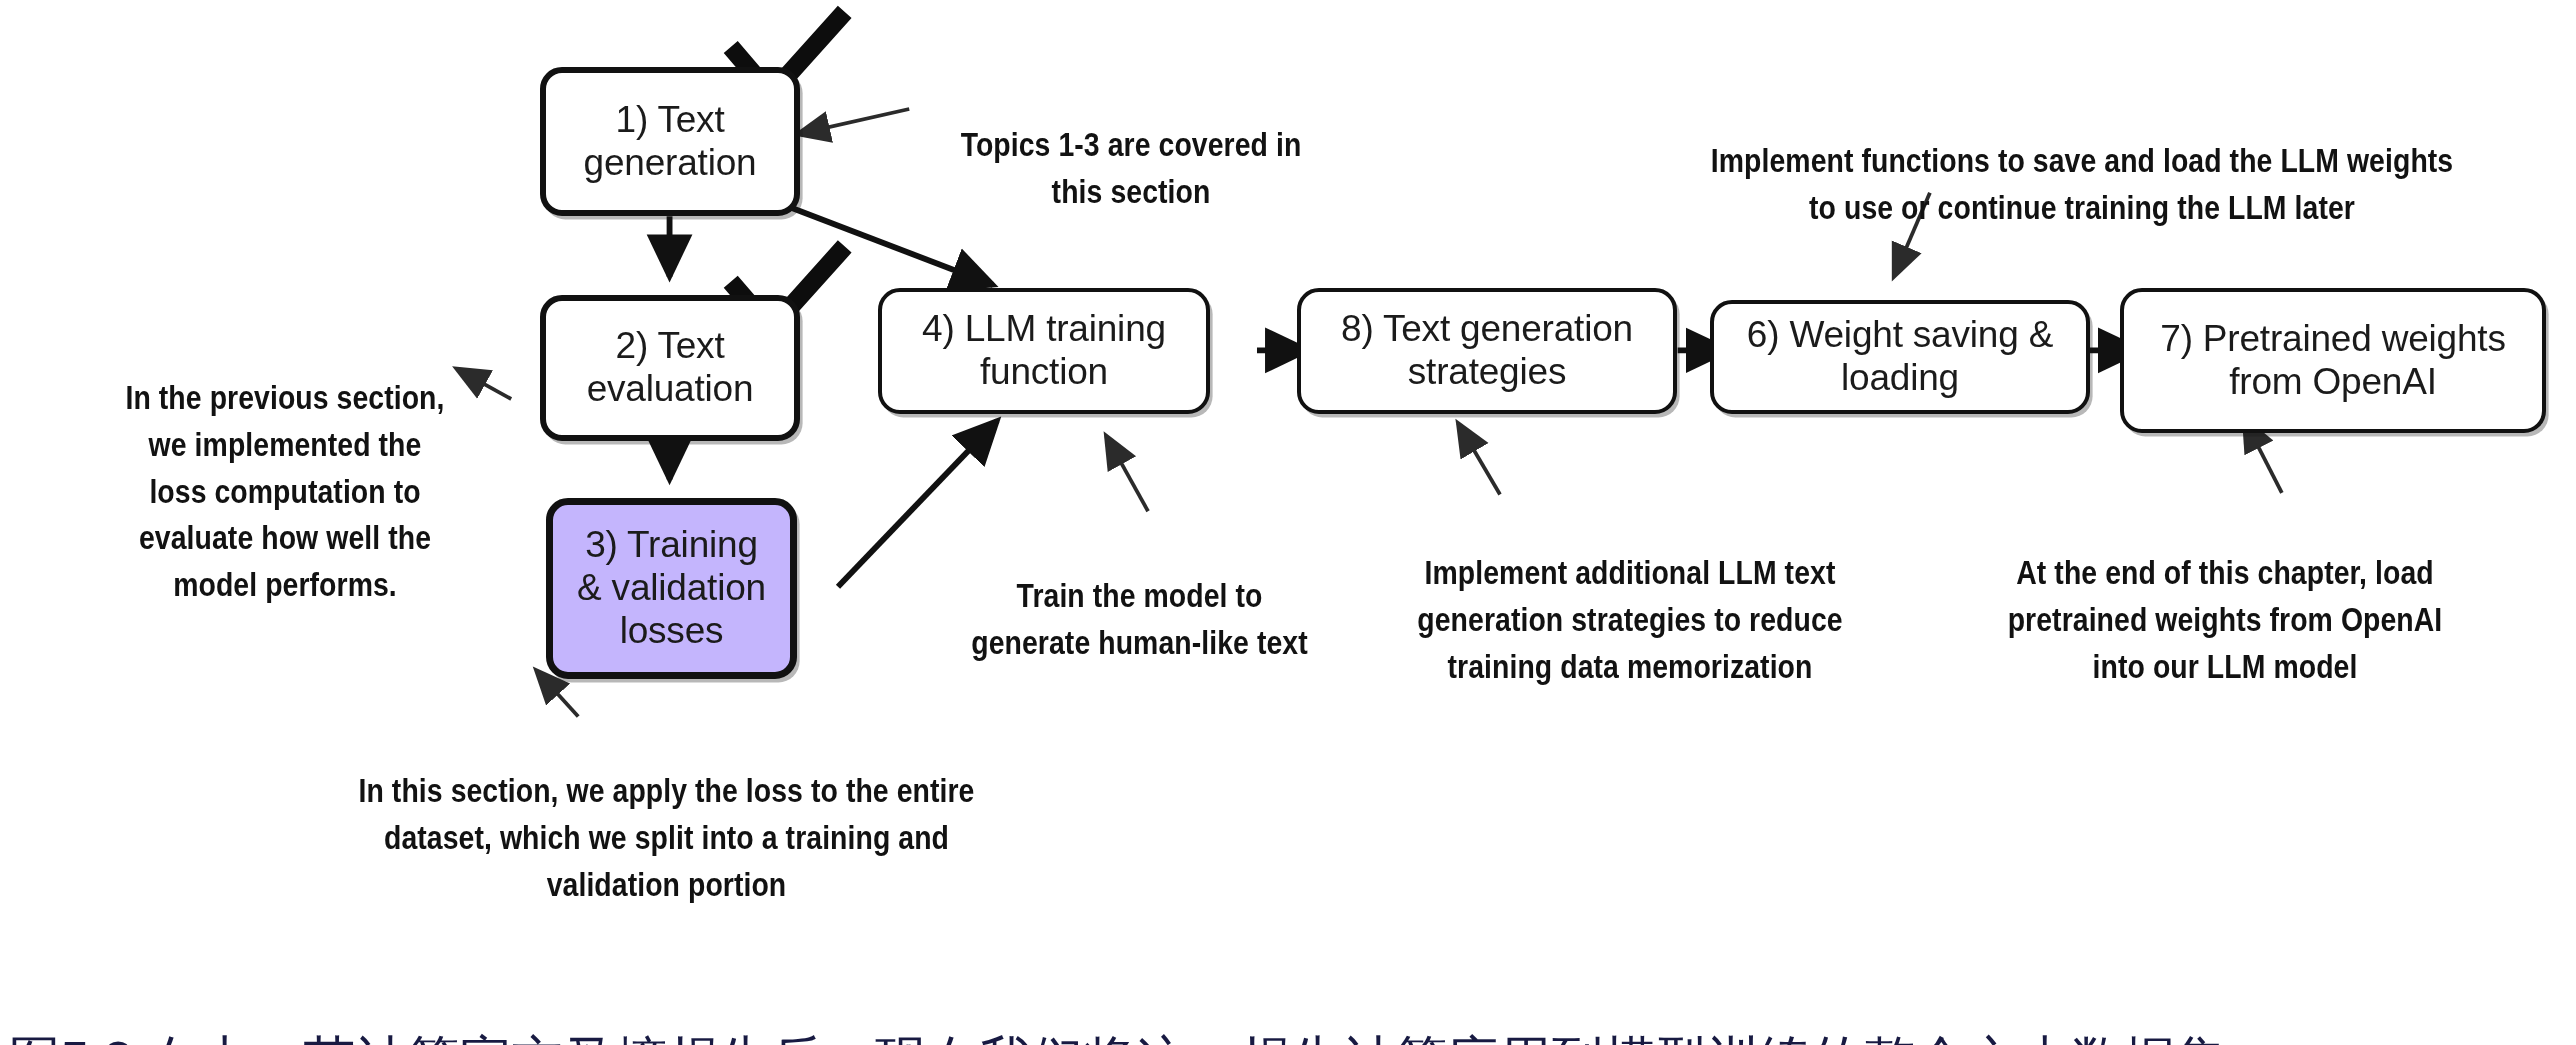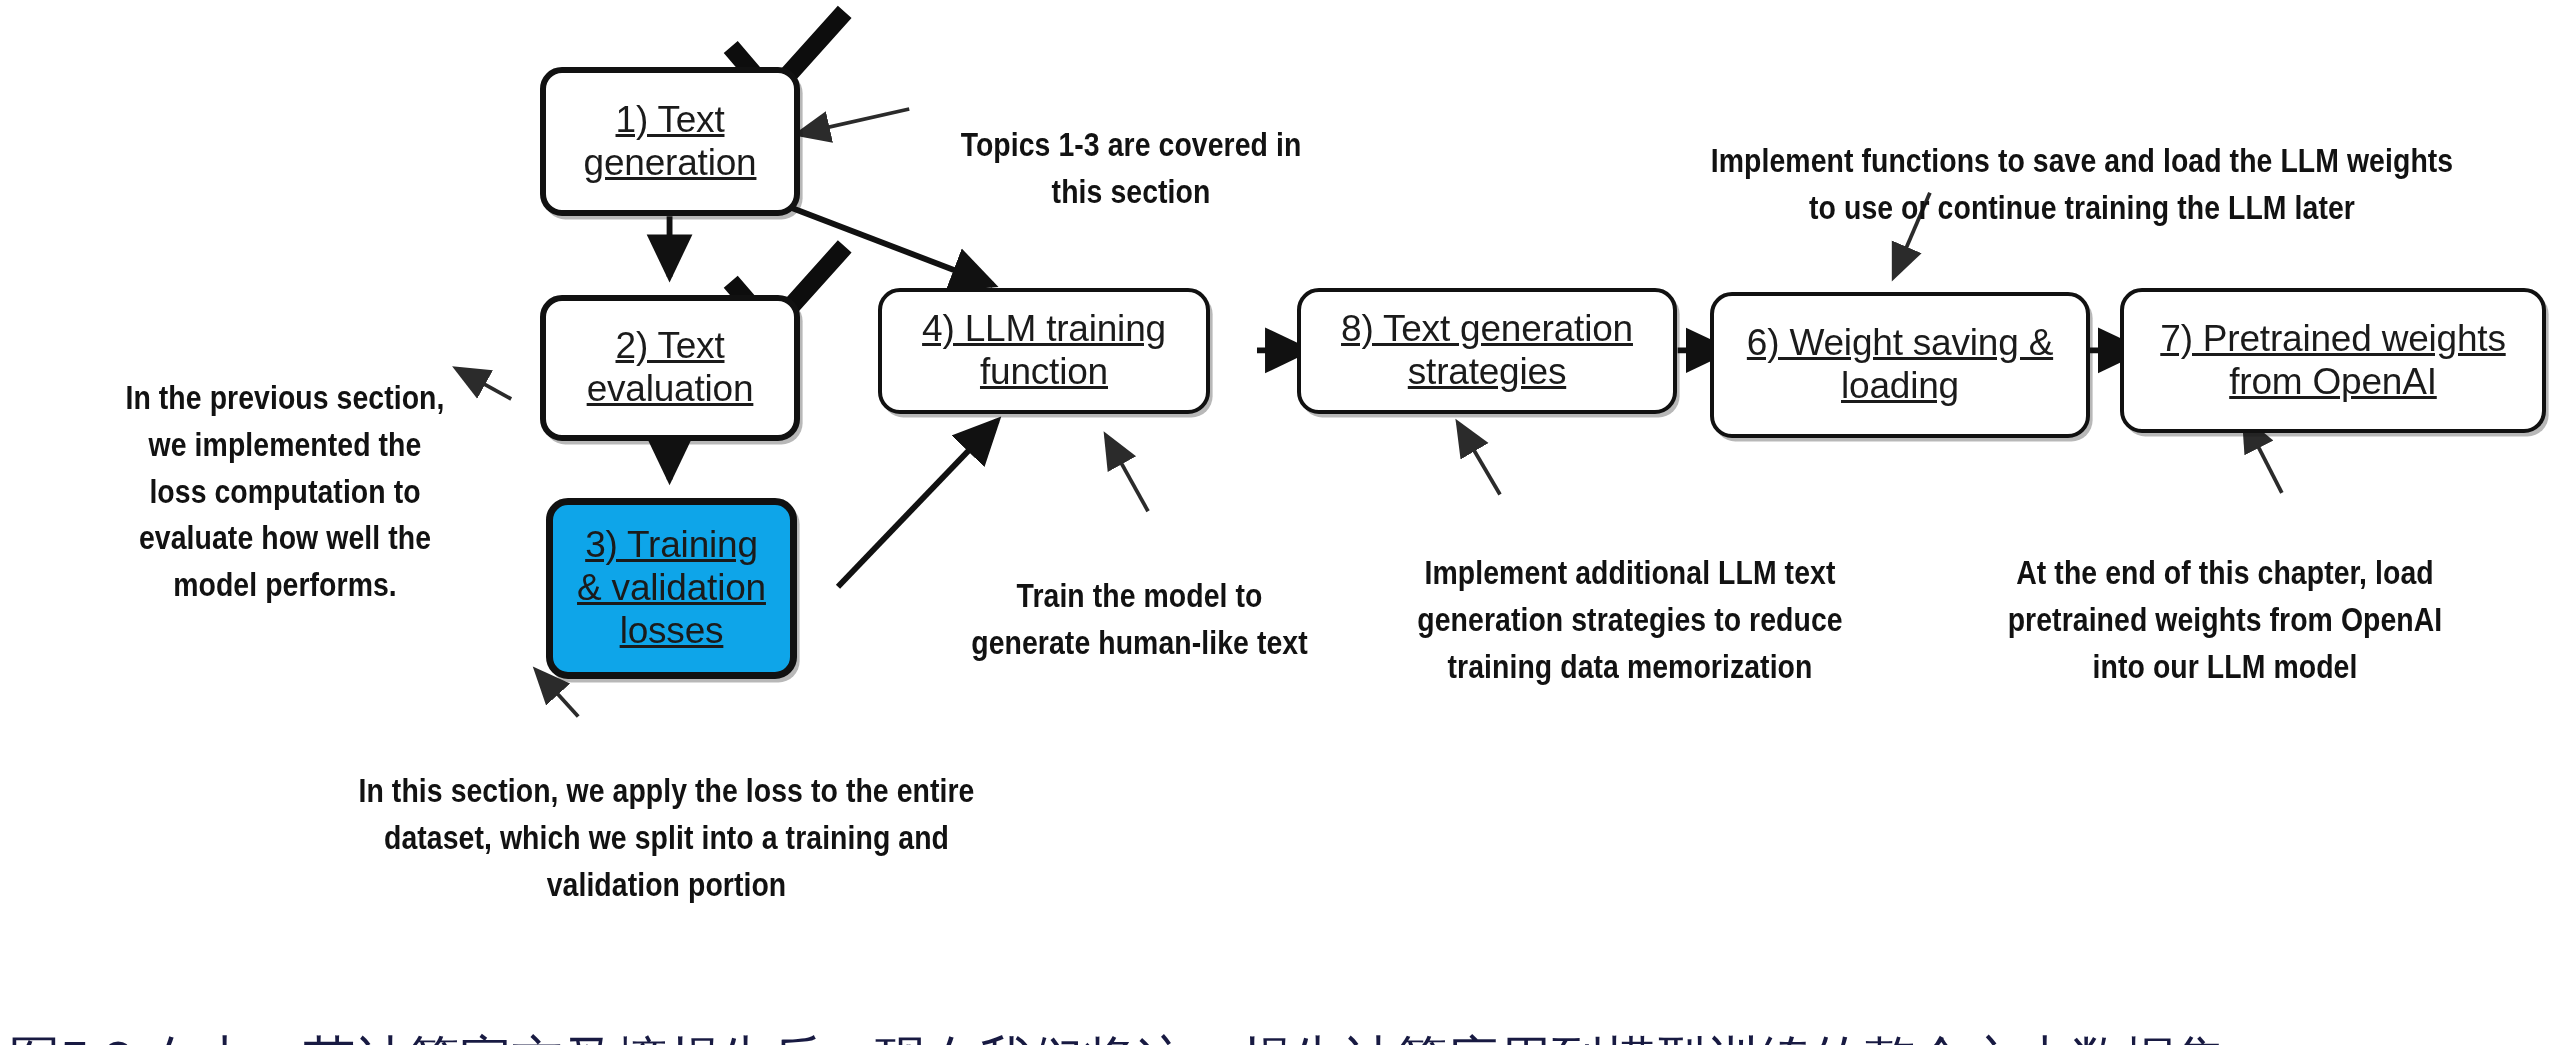--- a/index.html
+++ b/index.html
@@ -31,27 +31,26 @@
     display: flex;
     align-items: center;
     justify-content: center;
     text-align: center;
     font-family: "Liberation Sans", sans-serif;
     font-size: 37px;
     line-height: 1.16;
     color: #1b1b1b;
     letter-spacing: -0.2px;
     box-shadow: 3.4px 4.2px 0 -0.8px rgba(20,20,20,0.30);
-    text-decoration: underline;
   }
   .node-box.thick {
     border-width: 6.7px;
   }
   .node-box.highlight {
-    background: #0ea5e9;
+    background: #c4b5fd;
     border-width: 7.5px;
   }
   .node-label {
     display: block;
     padding: 0 10px;
     white-space: pre-line;
   }
   .annot {
     position: absolute;
     font-family: "Liberation Sans", sans-serif;
@@ -137,21 +136,21 @@
   <div class="node-box" id="node-4" style="left:878px; top:288px; width:332px; height:126px;">
     <span class="node-label">4) LLM training
 function</span>
   </div>
 
   <div class="node-box" id="node-5" style="left:1297px; top:288px; width:380px; height:126px;">
     <span class="node-label">8) Text generation
 strategies</span>
   </div>
 
-  <div class="node-box" id="node-6" style="left:1710px; top:292px; width:380px; height:146px;">
+  <div class="node-box" id="node-6" style="left:1710px; top:300px; width:380px; height:114px;">
     <span class="node-label">6) Weight saving &amp;
 loading</span>
   </div>
 
   <div class="node-box" id="node-7" style="left:2120px; top:288px; width:426px; height:145px;">
     <span class="node-label">7) Pretrained weights
 from OpenAI</span>
   </div>
 
   <div class="annot" style="left:913px; top:75px; width:436px;">

